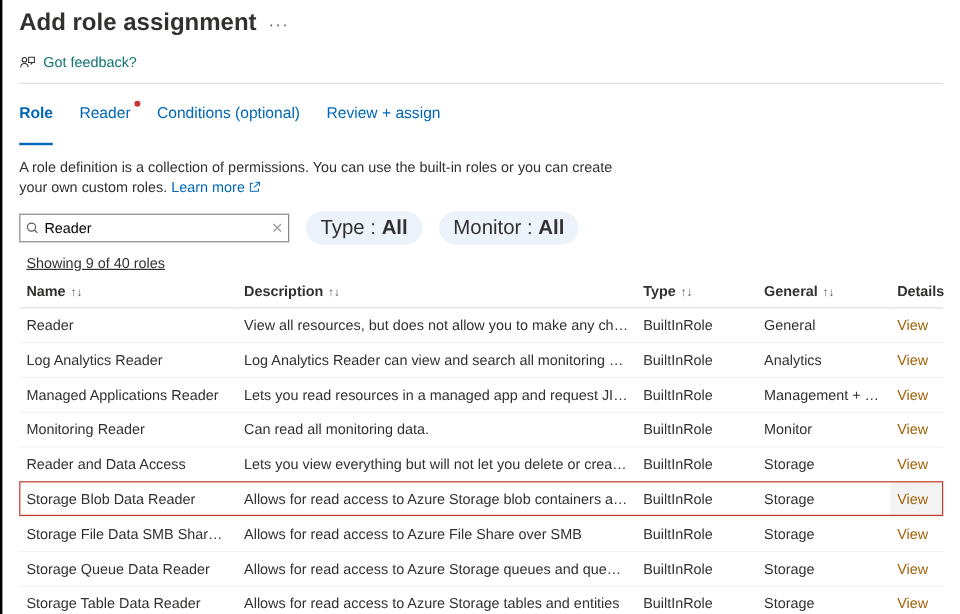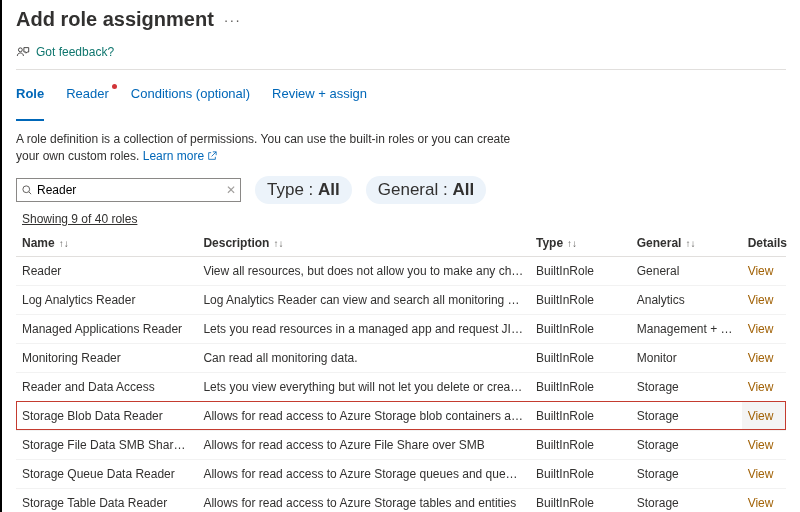--- a/index.html
+++ b/index.html
@@ -105,21 +105,21 @@
         <circle cx="7" cy="7" r="4.5"></circle>
           <path d="M10.5 10.5l3 3"></path>
       </svg>
       <input value="Reader" placeholder="Search" style="">
       <span class="clear">✕</span>
     </div>
     <div class="pill">
       <span>Type : </span><b>All</b>
     </div>
     <div class="pill">
-      <span>General : </span><b>All</b>
+      <span>Monitor : </span><b>All</b>
     </div>
   </div>
 
   <div class="count">Showing 9 of 40 roles</div>
 
   <table>
     <colgroup>
       <col class="c-name">
         <col class="c-desc">
         <col class="c-type">

